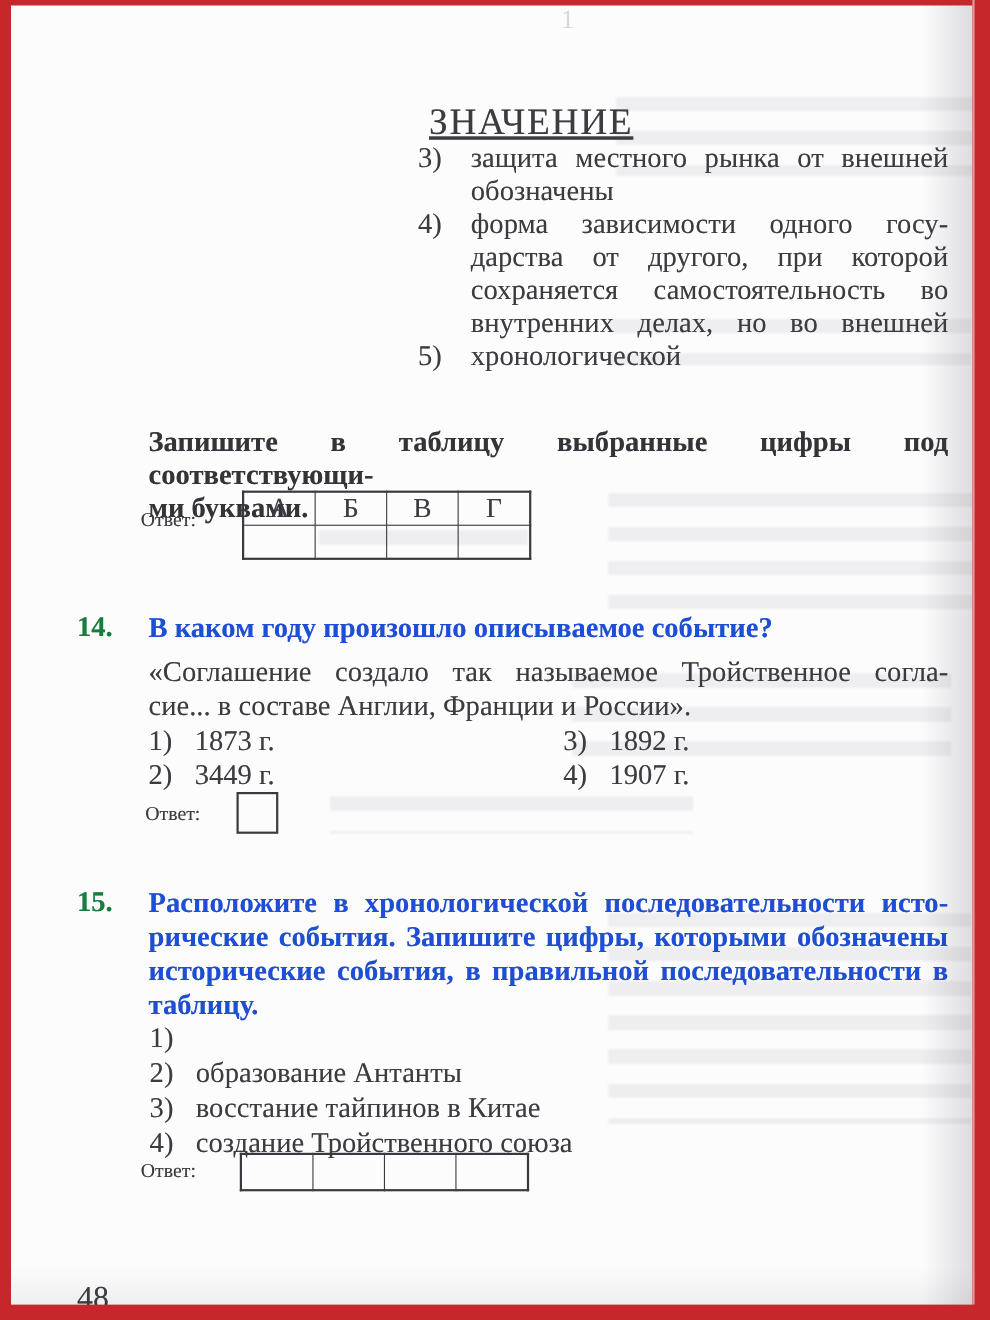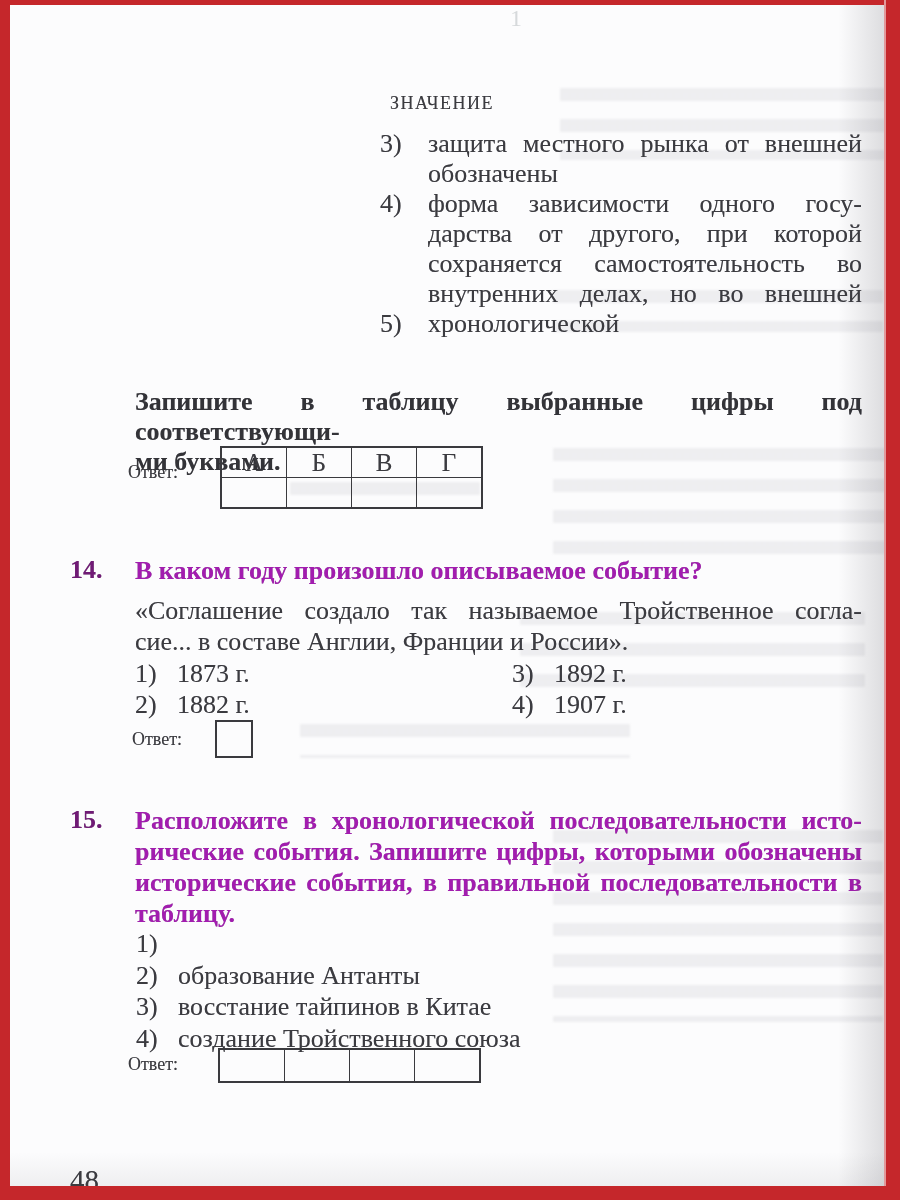--- a/index.html
+++ b/index.html
@@ -19,39 +19,39 @@
   .shadow-right{position:absolute;top:0;right:14px;width:48px;height:1200px;z-index:20;
     background:linear-gradient(to right,rgba(60,60,70,0),rgba(60,60,70,.17));}
   .shadow-bottom{position:absolute;left:0;bottom:14px;width:900px;height:34px;z-index:20;
     background:linear-gradient(to bottom,rgba(60,60,70,0),rgba(60,60,70,.07));}
   
   .ghost{position:absolute;z-index:1;filter:blur(1.2px);
     background:repeating-linear-gradient(to bottom,rgba(125,125,135,.10) 0 13px,rgba(125,125,135,0) 13px 31px);}
   
   .abs{position:absolute;z-index:5;}
   .hdr-mark{font-size:24px;color:#d6d9db;text-shadow:none;}
-  .col-header{font-size:18px;letter-spacing:1.5px;}
+  .col-header{font-size:34px;letter-spacing:1.5px;text-decoration:underline;}
   .optlist{width:482px;font-size:26px;line-height:30px;}
   .optrow{display:flex;}
   .optrow .num{width:48px;flex:0 0 48px;}
   .optrow .txt{width:434px;}
   .jline{text-align:justify;text-align-last:justify;white-space:normal;}
   .jline.last{text-align-last:left;}
   .instruction{width:727px;font-size:26px;line-height:30px;font-weight:bold;color:#333338;}
   .answer-label{font-size:18px;}
   
   table.ans{border-collapse:collapse;z-index:5;position:absolute;}
   table.ans td{border:1.6px solid #3a3a3e;width:64px;text-align:center;
     font-size:25px;font-family:inherit;color:#3b3b40;padding:0;}
   table.ans{border:2.2px solid #3a3a3e;}
   .t1 td{height:29px;}
   .t3 td{height:31px;}
   .ansbox{position:absolute;width:34px;height:34px;border:2.4px solid #3a3a3e;background:transparent;z-index:5;}
-  .q-number{font-size:26px;font-weight:bold;color:#701a75;}
-  .q-stem{font-size:26px;font-weight:bold;color:#a21caf;width:727px;line-height:31px;}
+  .q-number{font-size:26px;font-weight:bold;color:#15803d;}
+  .q-stem{font-size:26px;font-weight:bold;color:#1d4ed8;width:727px;line-height:31px;}
   .quote{width:727px;font-size:26px;line-height:31px;}
   .yearopts{font-size:26px;line-height:31px;}
   .yearopts .row{display:flex;height:31px;}
   .yearopts .num{width:42px;flex:0 0 42px;}
   .events{font-size:26px;line-height:31.5px;}
   .events .optrow .num{width:42px;flex:0 0 42px;}
   .pagenum{font-size:29px;}
 </style>
 </head>
 <body>
@@ -132,21 +132,21 @@
       <div class="jline last">сие... в составе Англии, Франции и России».</div>
     </div>
 
   <div class="abs yearopts" style="left:135px;top:658px;">
     <div class="row">
       <span class="num">1)</span>
       <span>1873 г.</span>
     </div>
     <div class="row">
       <span class="num">2)</span>
-      <span>1882 г.</span>
+      <span>3449 г.</span>
     </div>
   </div>
   <div class="abs yearopts" style="left:512px;top:658px;">
     <div class="row">
       <span class="num">3)</span>
       <span>1892 г.</span>
     </div>
     <div class="row">
       <span class="num">4)</span>
       <span>1907 г.</span>

